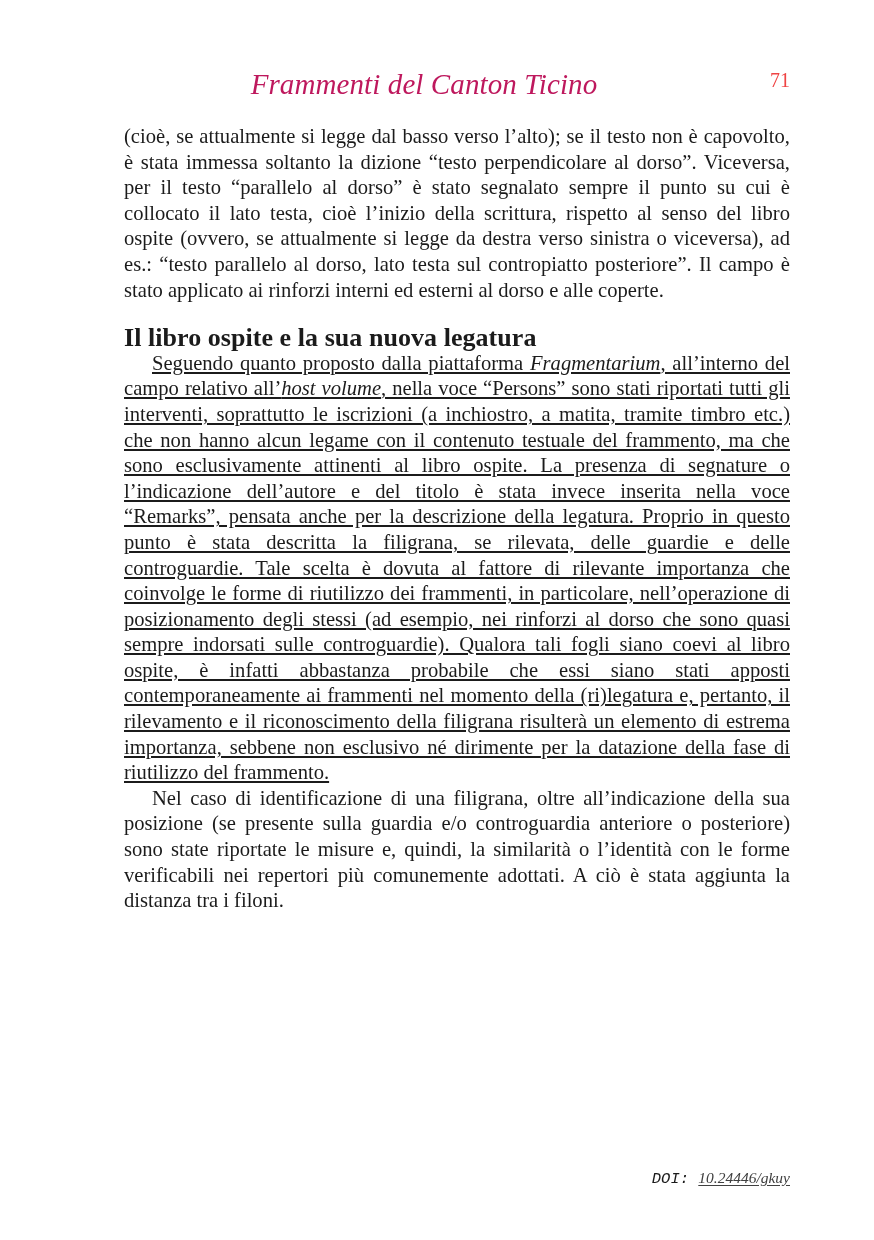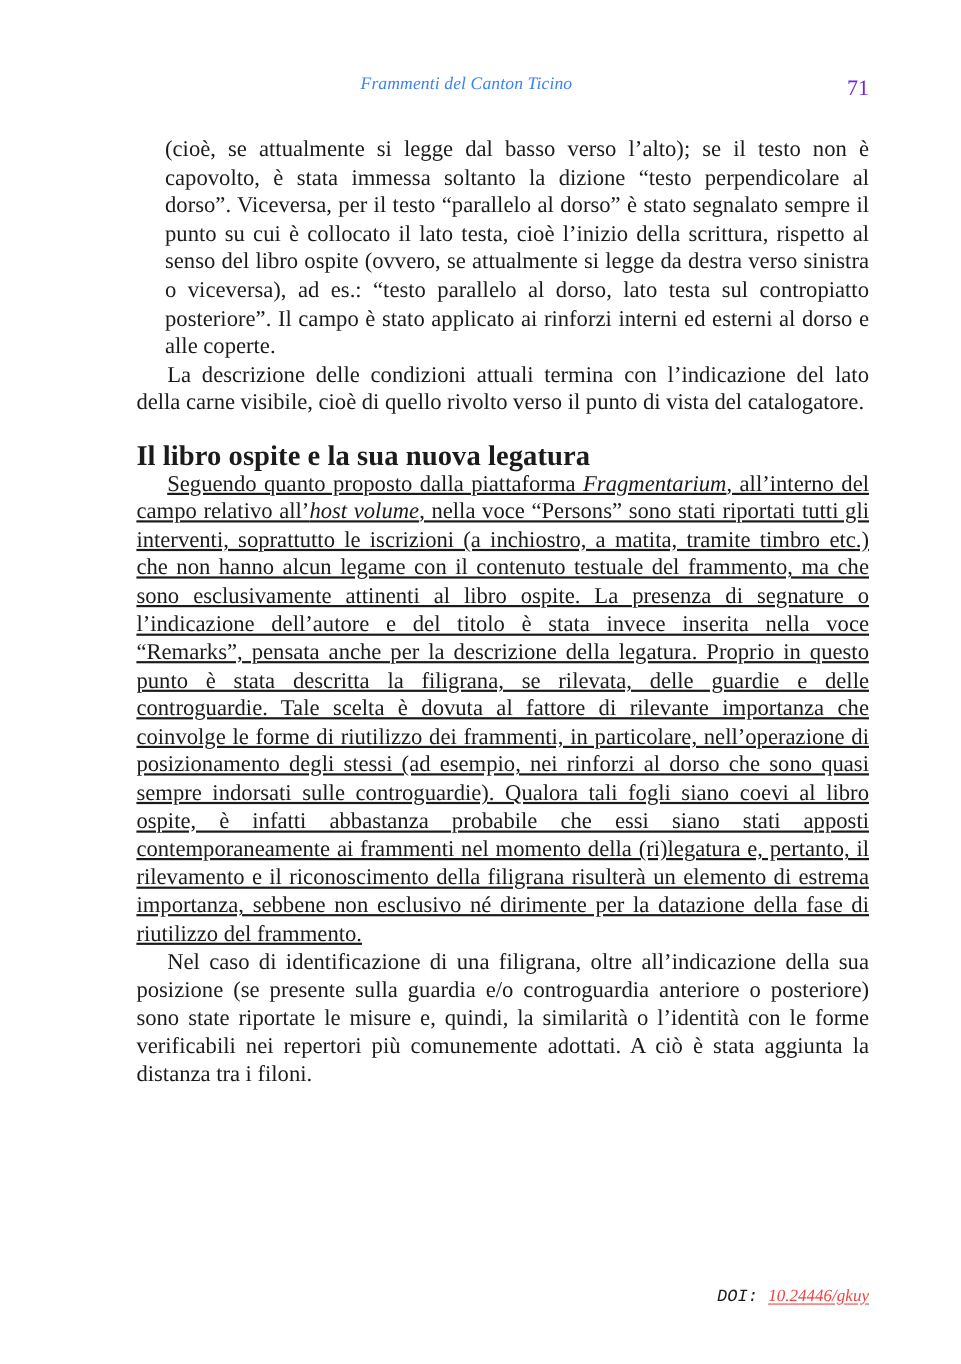--- a/index.html
+++ b/index.html
@@ -28,31 +28,31 @@
     width: 666px;
     height: 30px;
   }
   .rh-title {
     position: absolute;
     left: 0;
     top: 0;
     width: 600px;
     text-align: center;
     font-style: italic;
-    font-size: 16px;
+    font-size: 29px;
     letter-spacing: 0.1px;
-    color: #3b82f6;
+    color: #be185d;
     white-space: nowrap;
   }
   .rh-folio {
     position: absolute;
     right: 0;
     top: 1px;
     font-size: 20px;
-    color: #6d28d9;
+    color: #ef4444;
     font-variant-numeric: oldstyle-nums;
   }
 
   
   .textblock {
     position: absolute;
     left: 124px;
     top: 124px;
     width: 666px;
   }
@@ -64,21 +64,20 @@
     text-justify: inter-word;
     hyphens: manual;
     -webkit-hyphens: manual;
     word-spacing: -0.1px;
   }
   p.para.indent {
     text-indent: 28px;
   }
   p.para.flush {
     text-indent: 0;
-    margin-left: 26px;
   }
   h2.section-heading {
     margin: 0;
     padding-top: 22px;
     font-size: 26px;
     line-height: 25.6px;
     font-weight: bold;
     text-align: left;
     letter-spacing: 0.05px;
   }
@@ -99,41 +98,40 @@
     font-style: italic;
     color: #1b1b1b;
     white-space: nowrap;
   }
   .doi-label {
     font-style: italic;
     font-family: Liberation Mono, monospace;
   }
   .doi-link {
     font-style: italic;
-    color: #ef4444;
+    color: #404040;
     text-decoration: underline;
     text-underline-offset: 1.5px;
     font-variant-numeric: oldstyle-nums;
   }
 </style>
 </head>
 <body>
 
 <div class="page">
 
   <div class="running-head">
     <div class="rh-title">Frammenti del Canton Ticino</div>
     <div class="rh-folio">71</div>
   </div>
 
   <div class="textblock">
 
     <p class="para flush">(cioè, se attualmente si legge dal basso verso l’alto); se il testo non è capovolto, è stata immessa soltanto la dizione “testo perpendicolare al dorso”. Viceversa, per il testo “parallelo al dorso” è stato segnalato sempre il punto su cui è collocato il lato testa, cioè l’inizio della scrit­tura, rispetto al senso del libro ospite (ovvero, se attualmente si legge da destra verso sinistra o viceversa), ad es.: “testo parallelo al dorso, lato testa sul contropiatto posteriore”. Il campo è stato applicato ai rinforzi interni ed esterni al dorso e alle coperte.</p>
 
-    <p class="para indent">La descrizione delle condizioni attuali termina con l’indicazione del lato della carne visibile, cioè di quello rivolto verso il punto di vista del catalogatore.</p>
 
     <h2 class="section-heading">Il libro ospite e la sua nuova legatura</h2>
 
     <p class="para indent"><span>Seguendo quanto proposto dalla piattaforma </span><span class="it">Fragmentarium</span><span>, all’interno del campo relativo all’</span><span class="it">host volume</span><span>, nella voce “Persons” sono stati riportati tutti gli interventi, soprattutto le iscrizioni (a in­chiostro, a matita, tramite timbro etc.) che non hanno alcun legame con il contenuto testuale del frammento, ma che sono esclusivamen­te attinenti al libro ospite. La presenza di segnature o l’indicazione dell’autore e del titolo è stata invece inserita nella voce “Remarks”, pensata anche per la descrizione della legatura. Proprio in questo punto è stata descritta la filigrana, se rilevata, delle guardie e delle controguardie. Tale scelta è dovuta al fattore di rilevante importanza che coinvolge le forme di riutilizzo dei frammenti, in particolare, nell’operazione di posizionamento degli stessi (ad esempio, nei rin­forzi al dorso che sono quasi sempre indorsati sulle controguardie). Qualora tali fogli siano coevi al libro ospite, è infatti abbastanza probabile che essi siano stati apposti contemporaneamente ai fram­menti nel momento della (ri)legatura e, pertanto, il rilevamento e il riconoscimento della filigrana risulterà un elemento di estrema importanza, sebbene non esclusivo né dirimente per la datazione della fase di riutilizzo del frammento.</span></p>
 
     <p class="para indent">Nel caso di identificazione di una filigrana, oltre all’indicazione della sua posizione (se presente sulla guardia e/o controguardia anteriore o posteriore) sono state riportate le misure e, quindi, la similarità o l’identità con le forme verificabili nei repertori più co­munemente adottati. A ciò è stata aggiunta la distanza tra i filoni.</p>
 
   </div>
 
   <div class="doi-footer">

